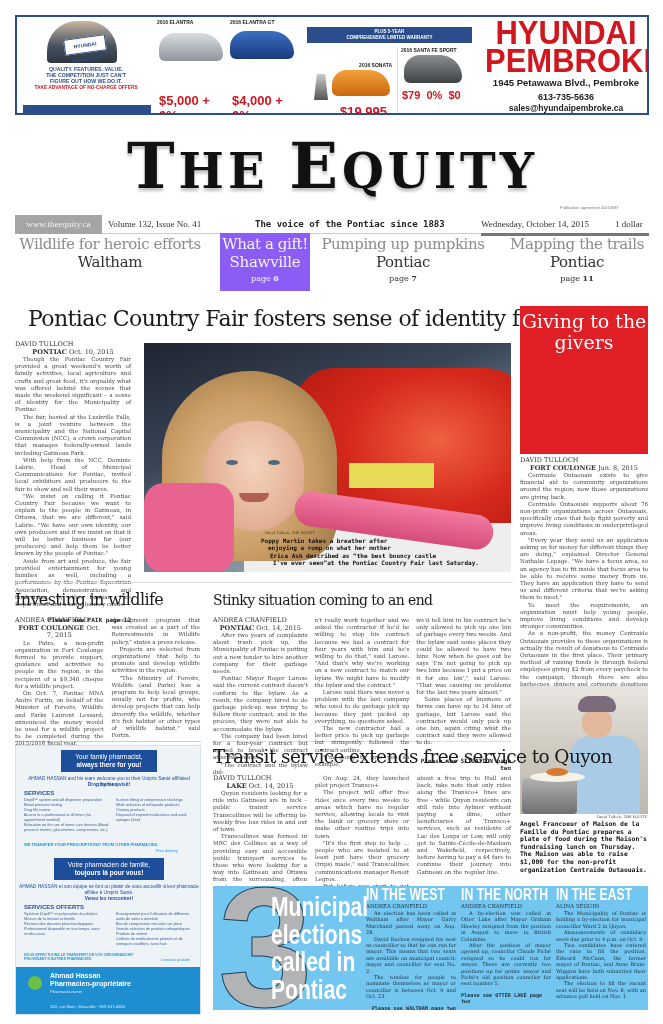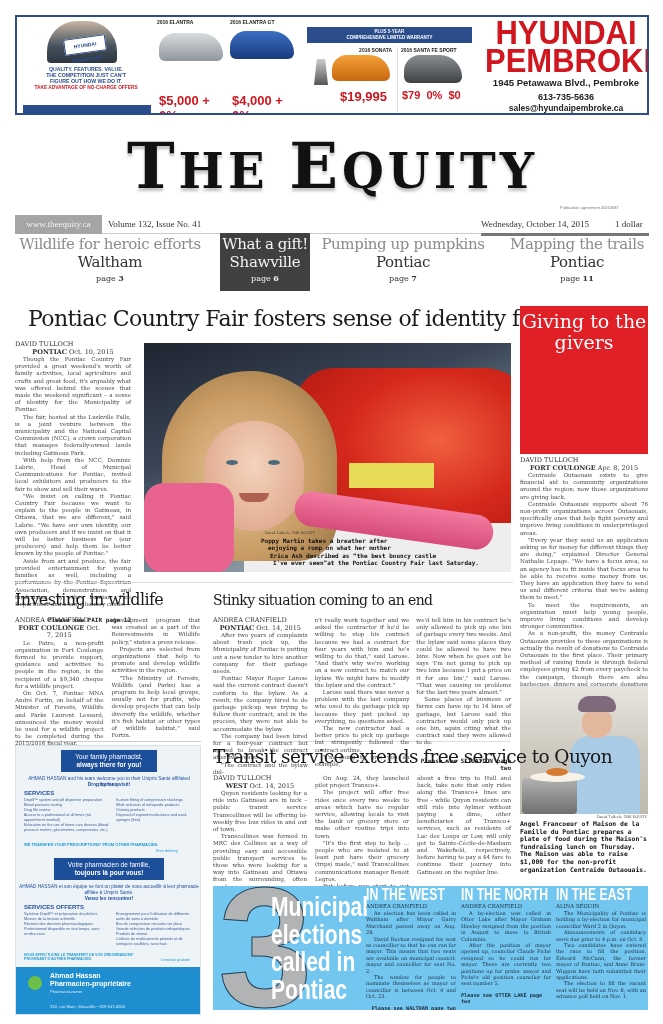--- a/index.html
+++ b/index.html
@@ -40,21 +40,21 @@
   .date { left: 466px; top: 0; font: 9px "Liberation Serif", serif; line-height: 19px; color: #333; }
   .price { left: 600px; top: 0; font: 9px "Liberation Serif", serif; line-height: 19px; color: #333; }
   .date-underline { left: 466px; top: 18px; width: 168px; height: 3px; background: #777; }
 
   
   .teaser { top: 236px; height: 52px; text-align: center; }
   .teaser-headline { font: 15px/17px "DejaVu Serif", serif; color: #8b8b8b; letter-spacing: -0.4px; white-space: nowrap; }
   .teaser-place { font: 15px/18px "DejaVu Serif", serif; color: #333; letter-spacing: -0.3px; }
   .teaser-page { font: 8px/14px "DejaVu Serif", serif; color: #333; }
   .teaser-page b { font-weight: bold; }
-  .teaser.highlight { background: #404040; }
+  .teaser.highlight { background: #8b5cf6; }
   .teaser.highlight .teaser-headline, .teaser.highlight .teaser-place, .teaser.highlight .teaser-page { color: #f3f3f3; }
 
   
   .headline { font-family: "DejaVu Serif", serif; color: #1a1a1a; white-space: nowrap; letter-spacing: -0.6px; }
   .byline { font: 6.5px/7.5px "DejaVu Serif", serif; color: #333; text-transform: uppercase; }
   .dateline { font: 6.5px/7.5px "DejaVu Serif", serif; color: #333; text-align: center; }
   .dateline b { font-weight: bold; }
   .body-text { font: 5.6px/7.2px "DejaVu Serif", serif; color: #444; text-align: justify; }
   .body-text p { text-indent: 8px; }
   .see-more { font: bold 6px "DejaVu Sans Mono", monospace; color: #222; text-align: right; }
@@ -154,21 +154,21 @@
   </div>
   <div class="abs ad-car-block" style="left:213px;width:70px;">
     <div class="ad-model">2016 ELANTRA GT</div>
     <div class="abs car" style="left:0px;top:12px;width:64px;height:28px;background:linear-gradient(180deg,#3c6fc4,#1a3b7d);"></div>
     <div class="abs ad-price-big" style="left:2px;top:74px;">$4,000 + 0%</div>
   </div>
   <div class="abs ad-warranty">
     <div>PLUS 5-YEAR</div>
     <div>COMPREHENSIVE LIMITED WARRANTY</div>
   </div>
-  <div class="abs ad-car-block" style="left:295px;top:30px;width:80px;height:66px;">
+  <div class="abs ad-car-block" style="left:295px;top:45px;width:80px;height:66px;">
     <div class="ad-model" style="text-align:right">2016 SONATA</div>
     <div class="abs" style="left:2px;top:12px;width:14px;height:26px;background:linear-gradient(180deg,#ccc,#555);clip-path:polygon(20% 0,80% 0,100% 100%,0 100%);"></div>
     <div class="abs car" style="left:20px;top:8px;width:58px;height:26px;background:linear-gradient(180deg,#f4a13b,#c8680e);"></div>
     <div class="abs ad-price-big" style="left:28px;top:42px;">$19,995</div>
   </div>
   <div class="abs ad-car-block" style="left:380px;top:30px;width:80px;height:66px;border-left:1px solid #ddd;">
     <div class="ad-model" style="padding-left:3px">2016 SANTA FE SPORT</div>
     <div class="abs car" style="left:6px;top:8px;width:58px;height:28px;background:linear-gradient(180deg,#8c8f92,#3f4245);"></div>
     <div class="abs ad-price-big" style="left:4px;top:42px;font-size:11px;white-space:pre;">$79  0%  $0</div>
   </div>
@@ -183,29 +183,29 @@
 </div>
 
 <div class="abs masthead">
   <span class="mh-big">T</span><span class="mh-small" style="white-space:pre">HE </span><span class="mh-big">E</span><span class="mh-small">QUITY</span>
 </div>
 <div class="abs pub-agreement">Publication agreement 40010687</div>
 
 <div class="abs infobar">
   <div class="abs site-link">www.theequity.ca</div>
   <div class="abs volume">Volume 132, Issue No. 41</div>
+  <div class="abs tagline">The voice of the Pontiac since 1883</div>
   <div class="abs date">Wednesday, October 14, 2015</div>
   <div class="abs price">1 dollar</div>
   <div class="abs date-underline"></div>
 </div>
 
 <div class="abs teaser" style="left:15px;width:190px;">
   <div class="teaser-headline">Wildlife for heroic efforts</div>
   <div class="teaser-place">Waltham</div>
-  <div class="teaser-page"><span>page</span> <b>3</b></div>
 </div>
 <div class="abs teaser highlight" style="left:220px;top:233px;width:90px;height:58px;padding-top:3px;">
   <div class="teaser-headline">What a gift!</div>
   <div class="teaser-place">Shawville</div>
   <div class="teaser-page"><span>page</span> <b>6</b></div>
 </div>
 <div class="abs teaser" style="left:318px;width:170px;">
   <div class="teaser-headline">Pumping up pumpkins</div>
   <div class="teaser-place">Pontiac</div>
   <div class="teaser-page"><span>page</span> <b>7</b></div>
@@ -249,21 +249,21 @@
     <span style="padding-left:9px">Erica Ash described as “the best bouncy castle</span>
     <span style="padding-left:12px">I've ever seen”at the Pontiac Country Fair last Saturday.</span>
   </div>
 </div>
 
 <div class="abs giving-box">
   <div class="giving-title">Giving to the givers</div>
 </div>
 <div class="abs giving-body">
   <div class="byline">David Tulloch</div>
-  <div class="dateline"><b>FORT COULONGE</b> <span>Apr. 8, 2015</span></div>
+  <div class="dateline"><b>FORT COULONGE</b> <span>Jun. 8, 2015</span></div>
   <div class="body-text">
     <p>Centraide Outaouais exists to give financial aid to community organizations around the region; now those organizations are giving back.</p>
     <p>Centraide Outaouais supports about 76 non-profit organizations across Outaouais, specifically ones that help fight poverty and improve living conditions in underprivileged areas.</p>
     <p>"Every year they send us an application asking us for money for different things they are doing," explained Director General Nathalie Lepage. "We have a focus area, so an agency has to fit inside that focus area to be able to receive some money from us. They have an application they have to send us and different criteria that we're asking them to meet."</p>
     <p>To meet the requirements, an organization must help young people, improve living conditions and develop stronger communities.</p>
     <p>As a non-profit, the money Centraide Outaouais provides to these organizations is actually the result of donations to Centraide Outaouais in the first place. Their primary method of raising funds is through federal employees giving $2 from every paycheck to the campaign, though there are also barbecues, dinners and corporate donations from organizations. This year the total goal is to raise $5.1 million.</p>
   </div>
   <div class="see-more" style="margin-top:8px">Please see GIVING page two</div>
 </div>
 
@@ -387,21 +387,21 @@
     </div>
     <div class="abs pharm-sub">Pharmacist-owner</div>
     <div class="abs pharm-addr">332, rue Main, Shawville • 819 647-6660</div>
   </div>
 </div>
 
 <div class="abs headline transit-headline">Transit service extends free service to Quyon</div>
 <div class="abs transit-body">
   <div class="col">
     <div class="byline">David Tulloch</div>
-    <div class="dateline"><b>WEST</b> <span>Oct. 14, 2015</span></div>
+    <div class="dateline"><b>LAKE</b> <span>Oct. 14, 2015</span></div>
     <div class="body-text">
       <p>Quyon residents looking for a ride into Gatineau are in luck – public transit service Transcollines will be offering bi-weekly free bus rides in and out of town.</p>
       <p>Transcollines was formed in MRC des Collines as a way of providing easy and accessible public transport services to those who were looking for a way into Gatineau and Ottawa from the surrounding, often rural areas.</p>
     </div>
   </div>
   <div class="col">
     <div class="body-text">
       <p>On Aug. 24, they launched pilot project Transco+.</p>
       <p>The project will offer free rides once every two weeks to areas which have no regular service, allowing locals to visit the bank or grocery store or make other routine trips into town.</p>
       <p>"It's the first step to help ... people who are isolated to at least just have their grocery (trips) made," said Transcollines communications manager Benoit Legros.</p>

